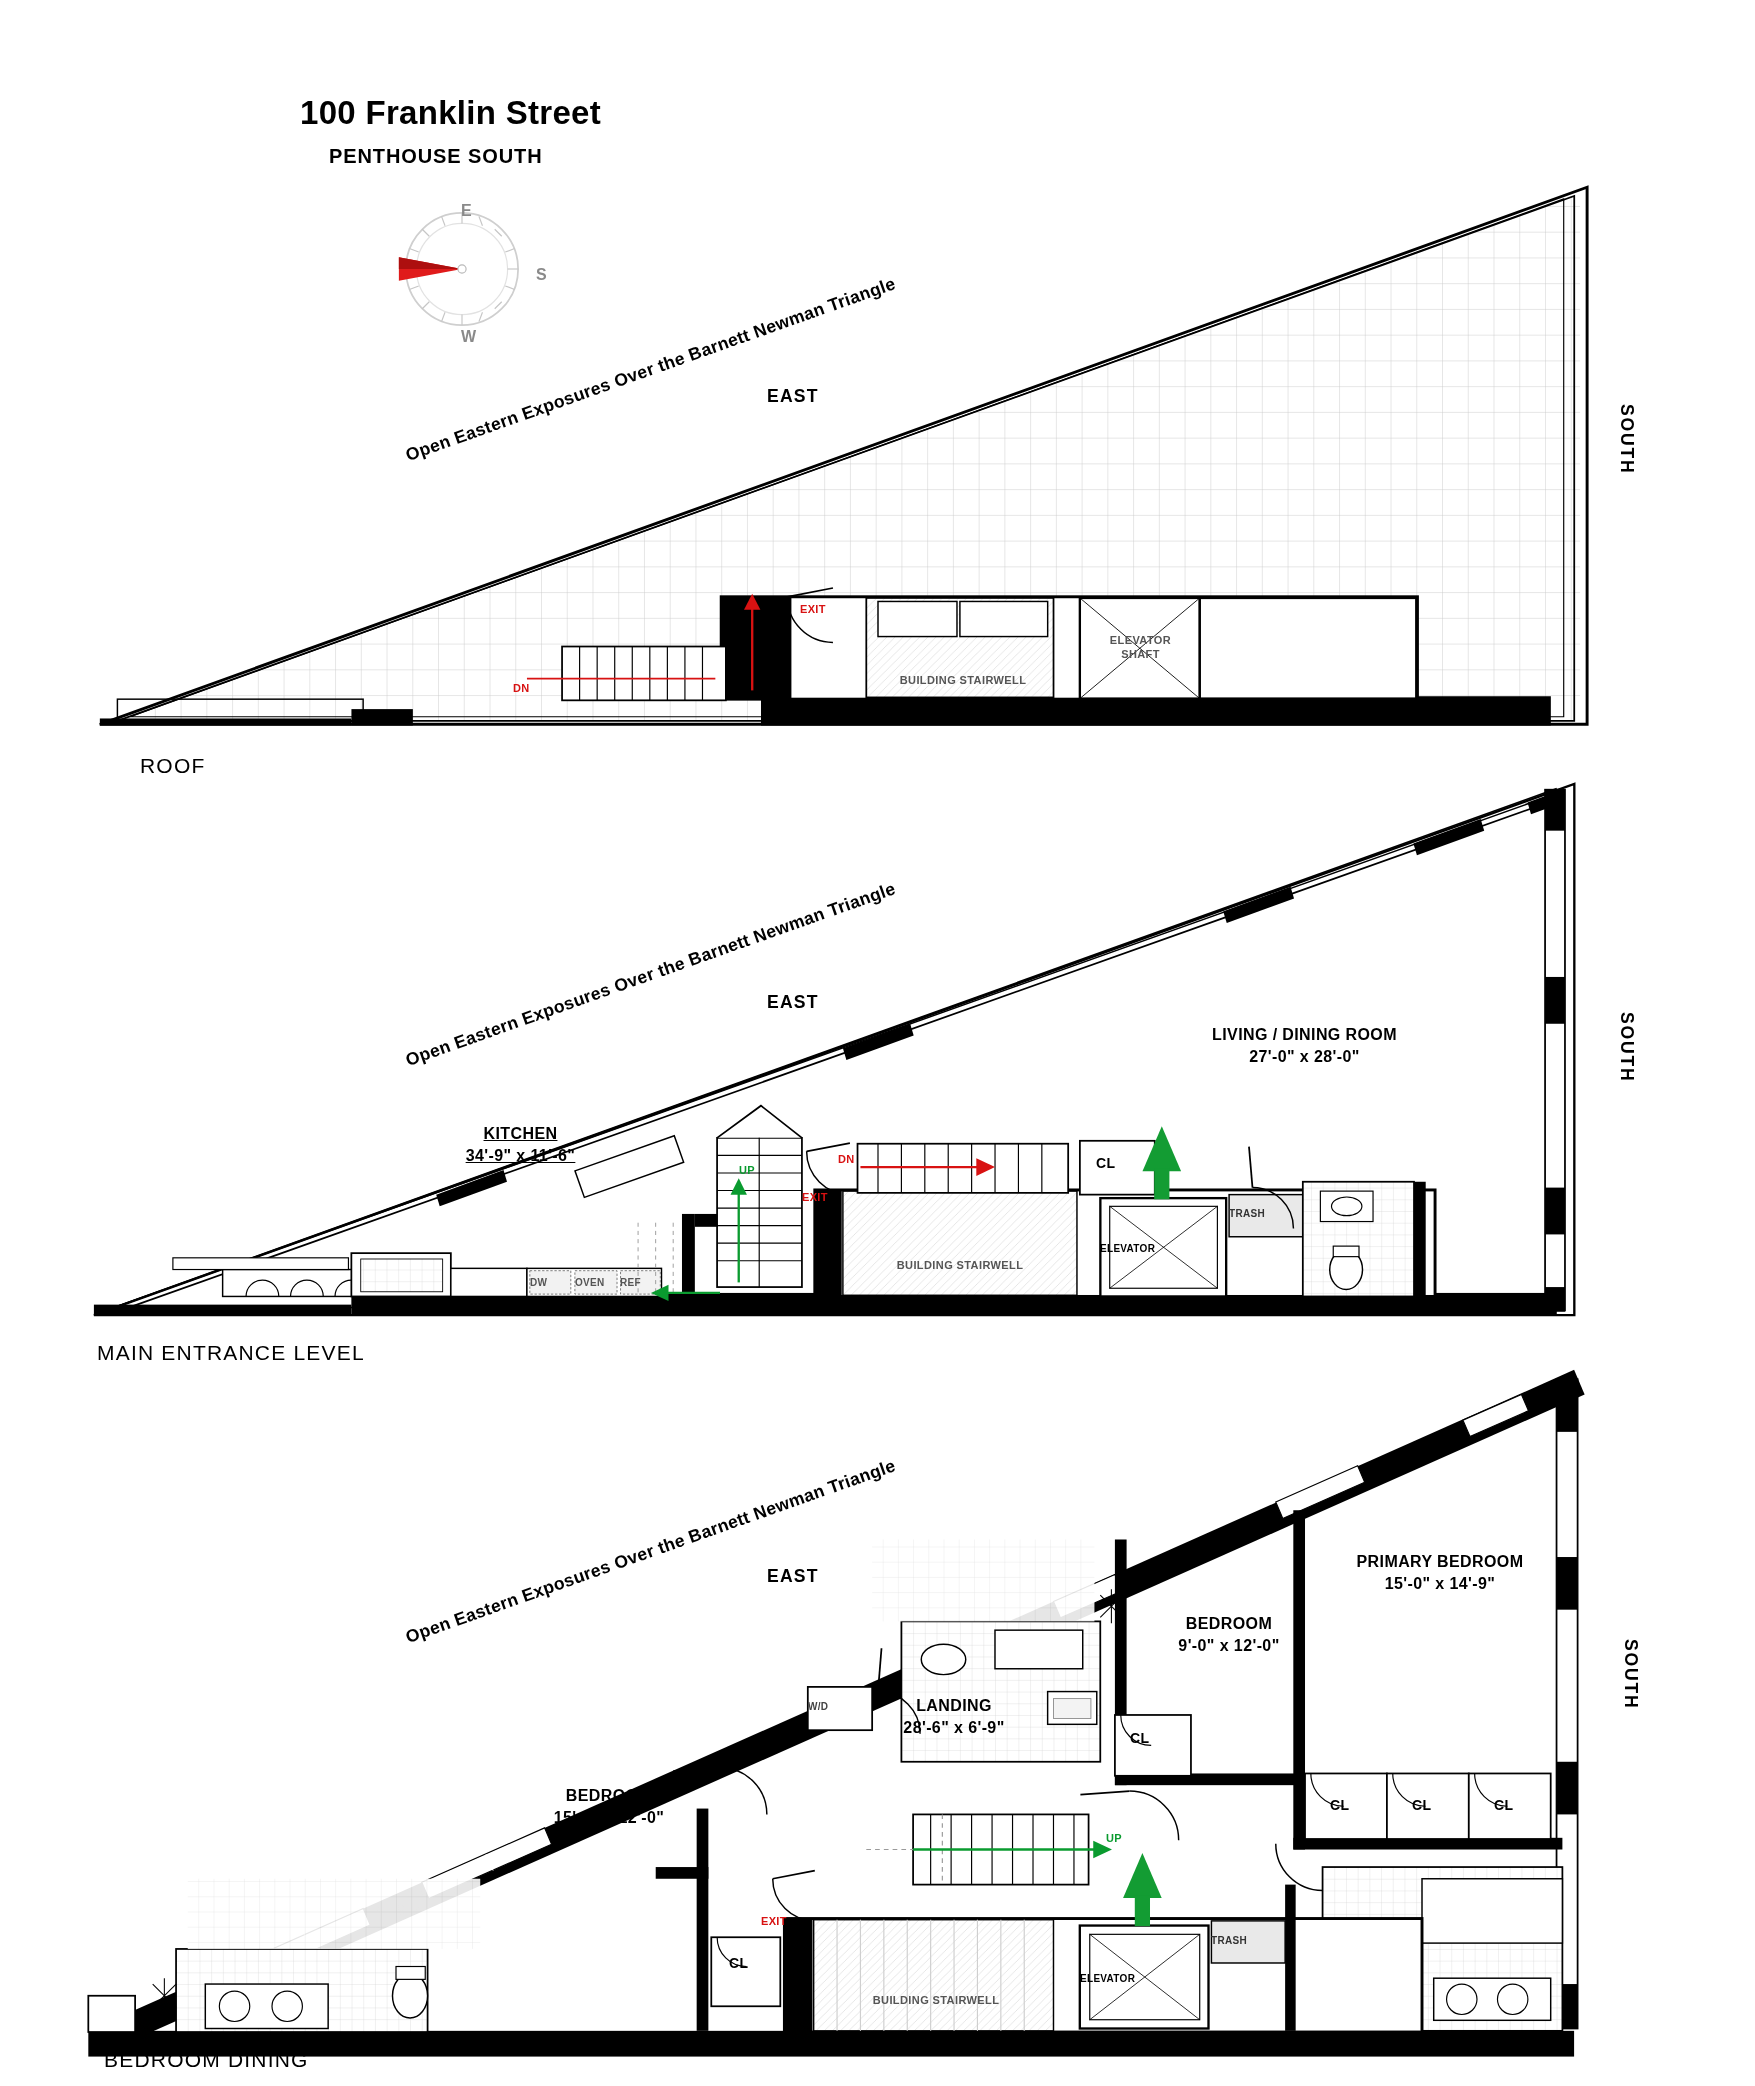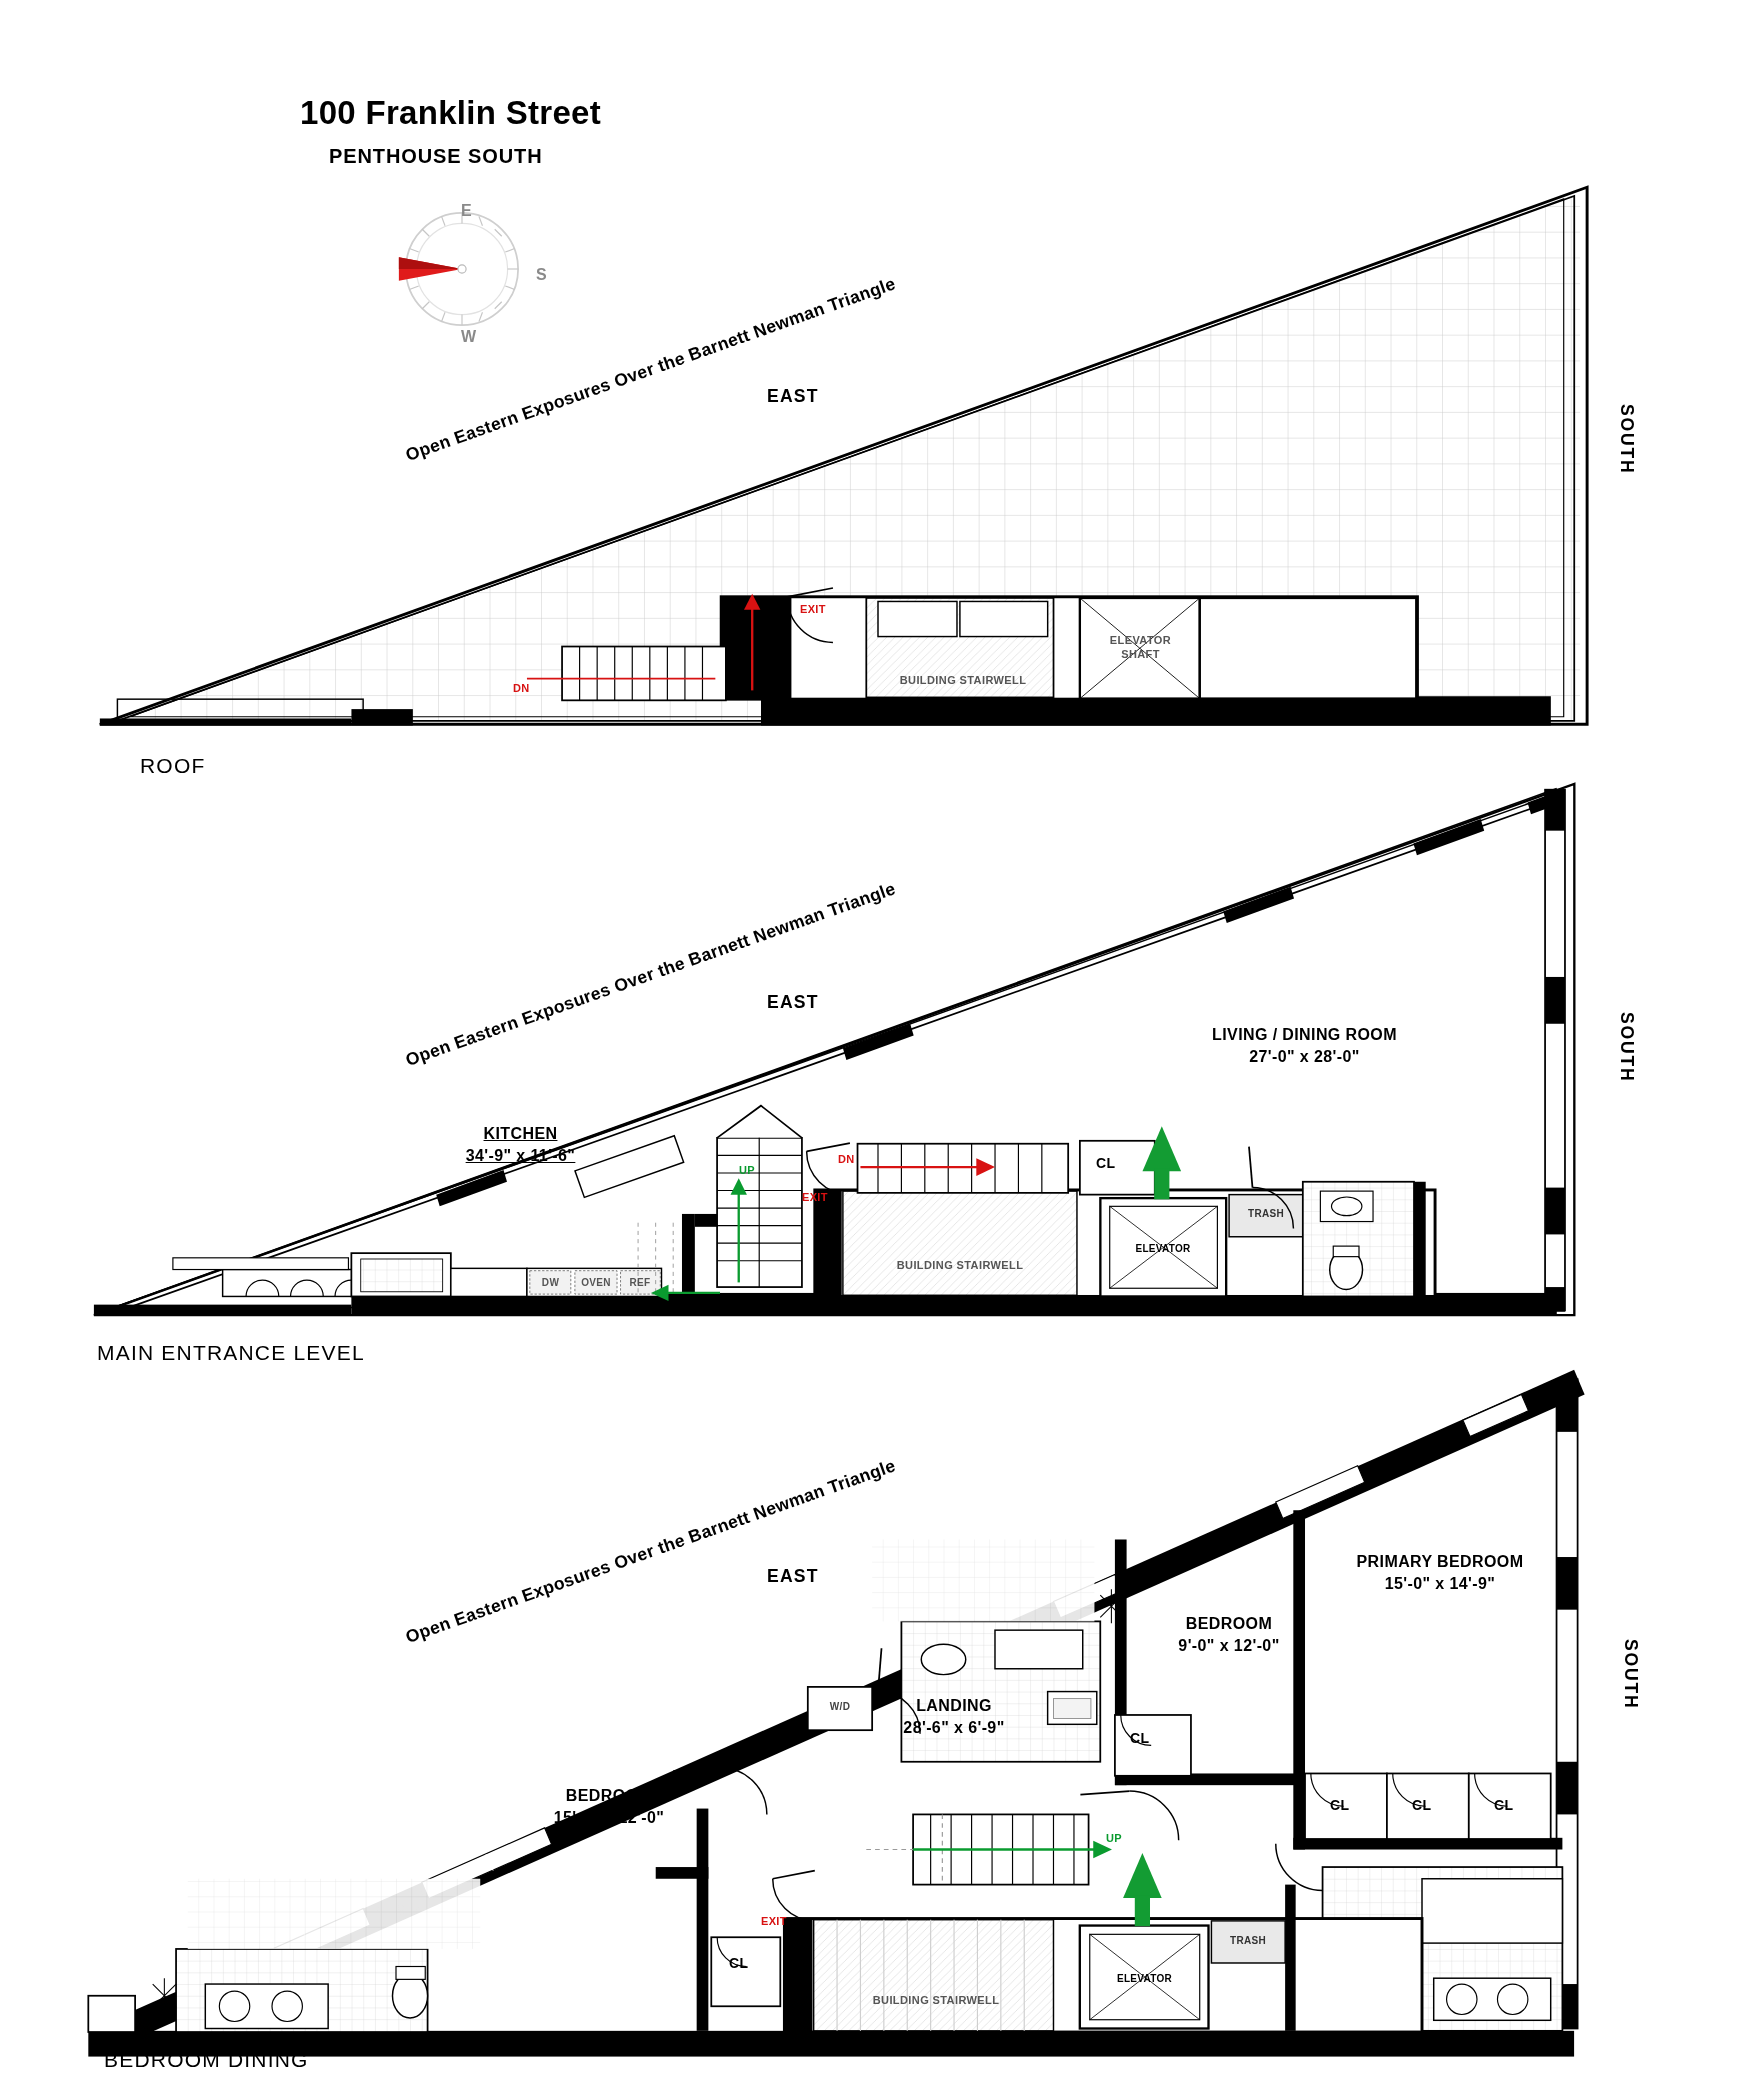--- a/index.html
+++ b/index.html
@@ -4,21 +4,21 @@
 <style>
   html,body{margin:0;padding:0;background:#ffffff;}
   body{width:1756px;height:2087px;font-family:"Liberation Sans",sans-serif;color:#000;position:relative;overflow:hidden;}
   .stage{position:absolute;left:0;top:0;width:1756px;height:2087px;}
   .abs{position:absolute;}
   .ttl{font-weight:bold;font-size:33px;letter-spacing:0.3px;}
   .sub{font-weight:bold;font-size:20px;letter-spacing:0.9px;}
   .lvl{font-weight:normal;font-size:21px;letter-spacing:1.2px;}
   .roomlbl{font-weight:bold;font-size:16px;text-align:center;line-height:1.35;letter-spacing:0.4px;}
   .smalllbl{font-weight:bold;font-size:11px;text-align:center;line-height:1.3;letter-spacing:0.4px;color:#555;}
-  .tinylbl{font-weight:bold;font-size:10px;text-align:center;letter-spacing:0.3px;}
+  .tinylbl{font-weight:bold;font-size:10px;letter-spacing:0.3px;}
   .cl{font-weight:bold;font-size:14px;letter-spacing:0.3px;}
   .red{color:#d81212;font-weight:bold;font-size:11px;letter-spacing:0.3px;}
   .green{color:#0a9b2f;font-weight:bold;font-size:11px;letter-spacing:0.3px;}
   .east{font-weight:bold;font-size:17.6px;letter-spacing:1.2px;}
   .south{font-weight:bold;font-size:17.6px;letter-spacing:1.8px;writing-mode:vertical-rl;}
   .diag{font-weight:bold;font-size:17.6px;letter-spacing:0.3px;white-space:nowrap;transform-origin:left bottom;}
   svg{display:block;}
 </style>
 </head>
 <body>

